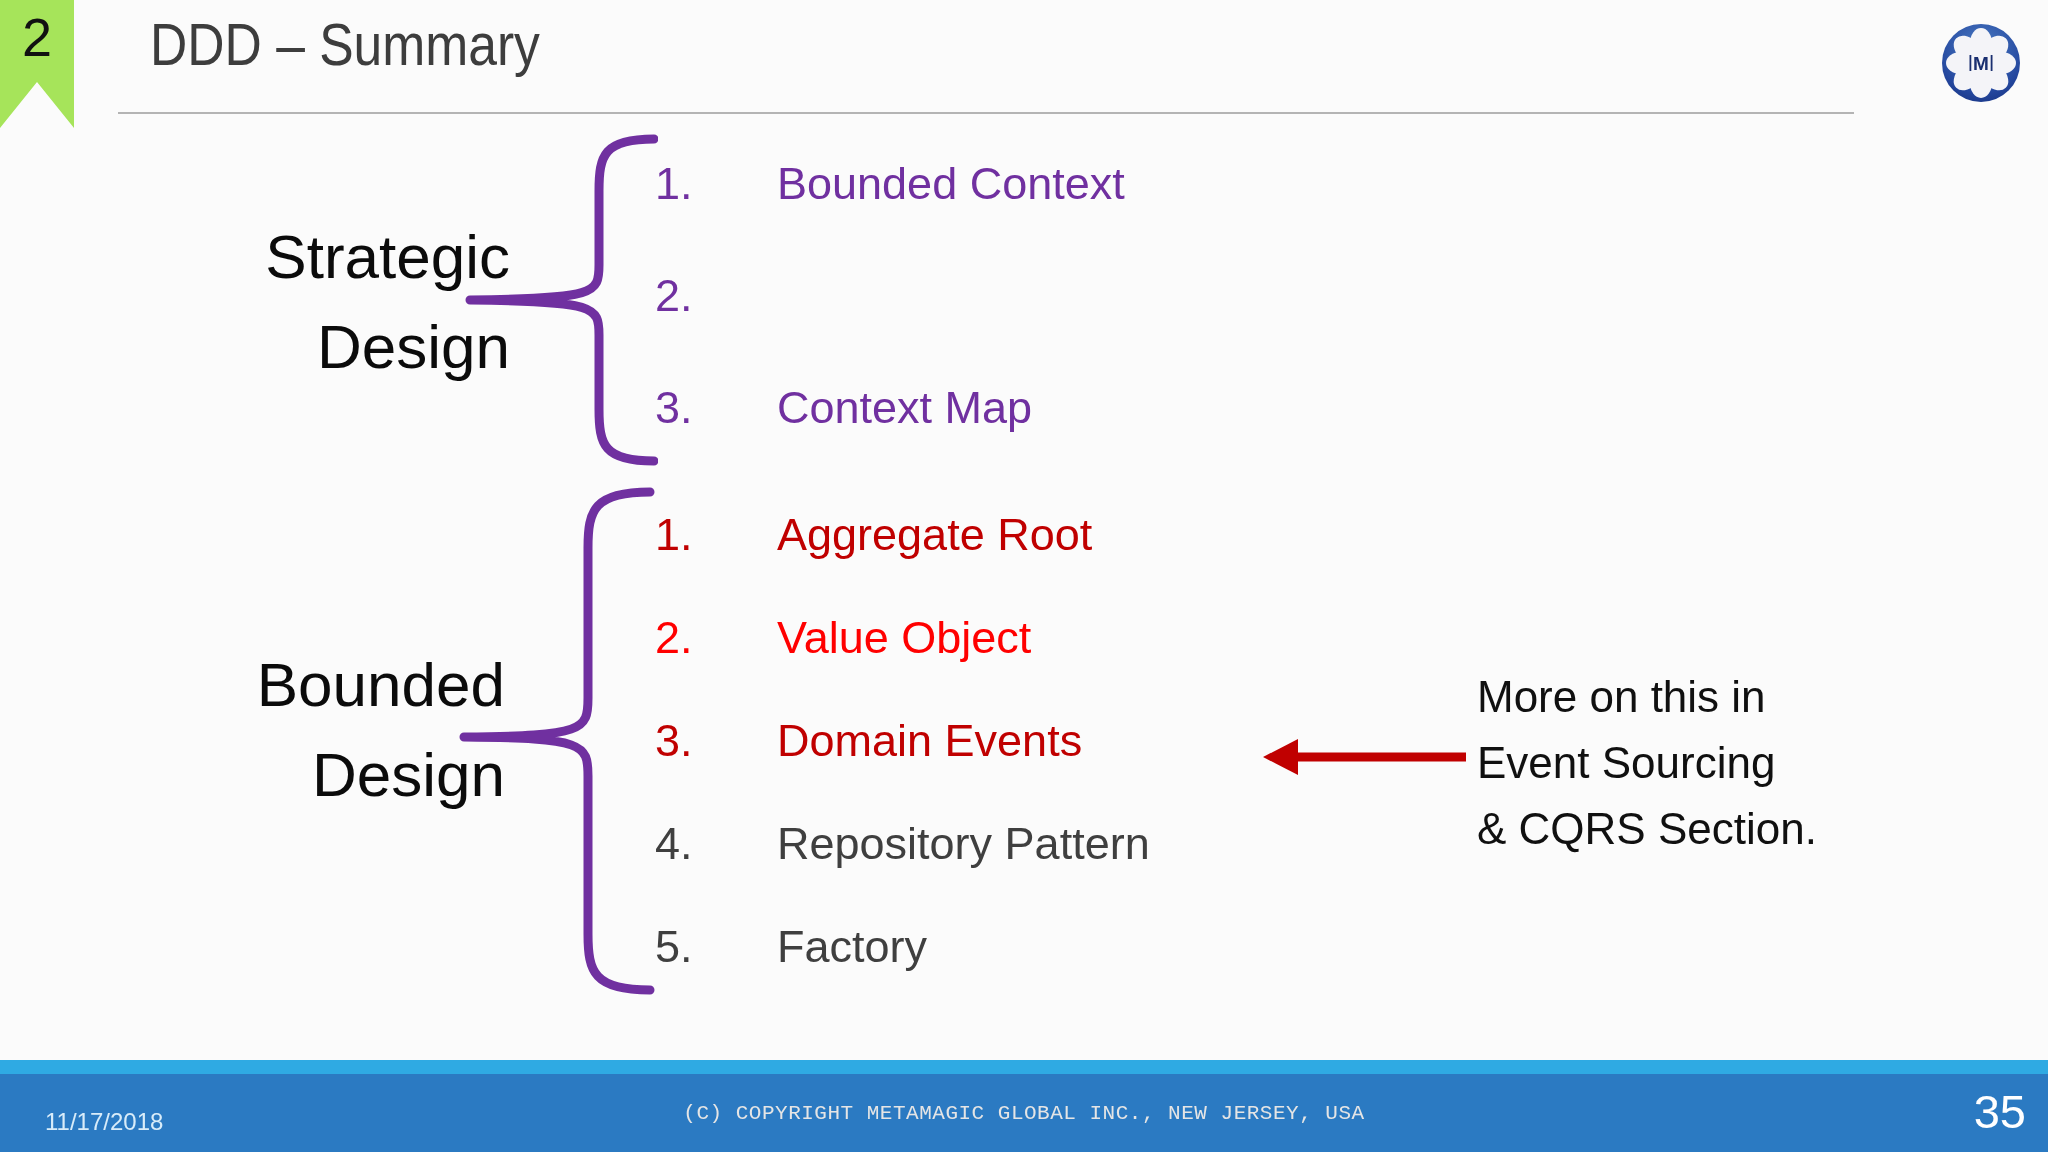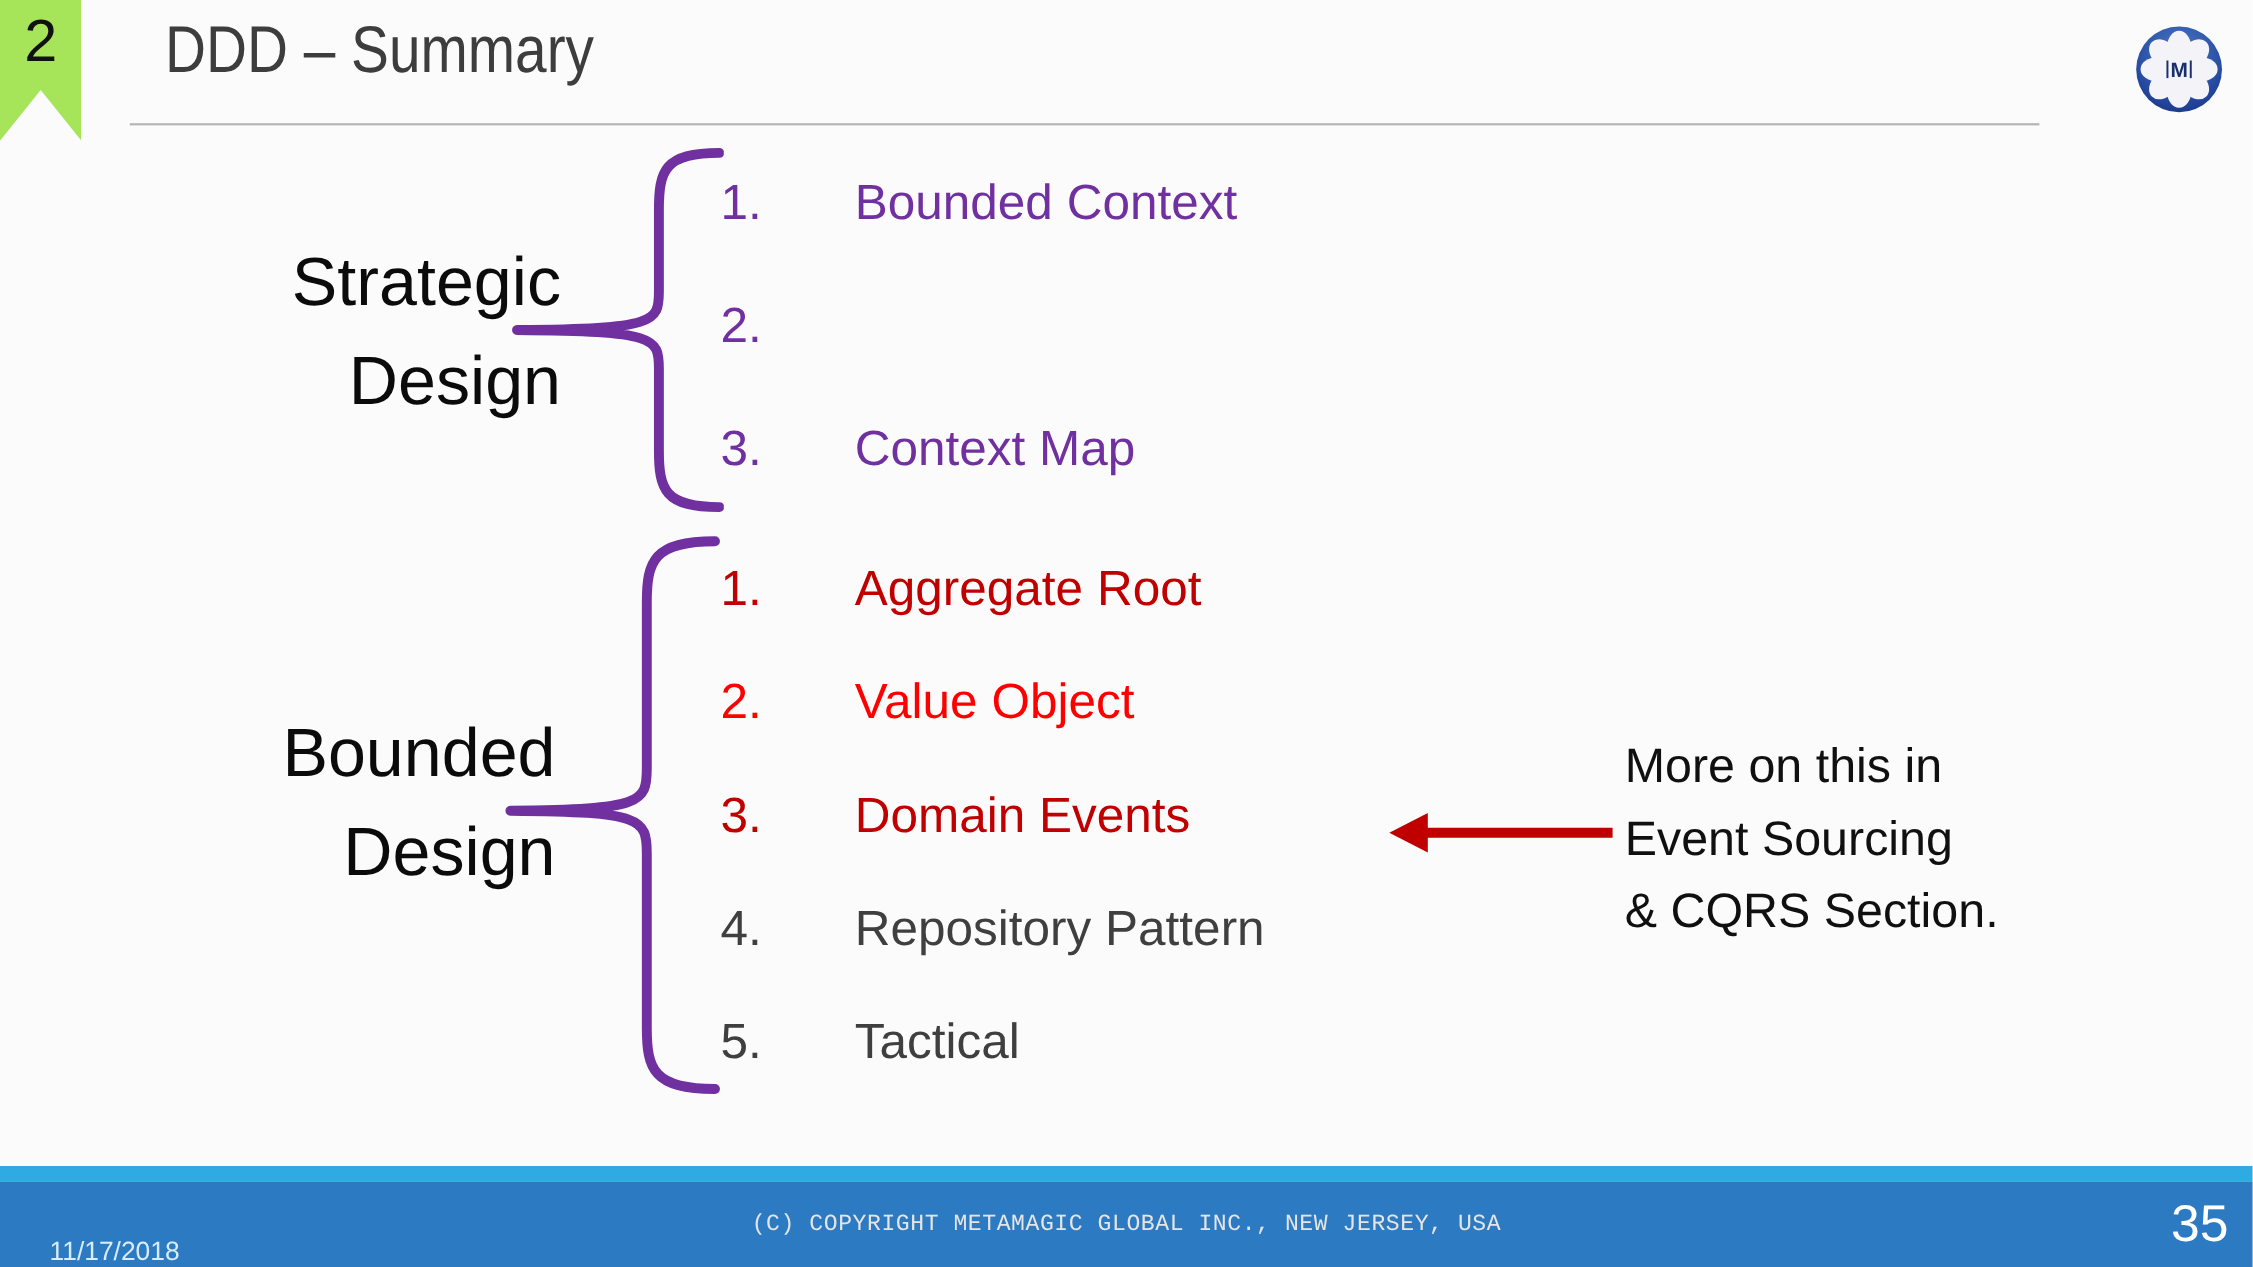--- a/index.html
+++ b/index.html
@@ -131,21 +131,20 @@
     background: #2b7ac2;
     display: flex;
     align-items: center;
   }
   .footer-date {
     position: absolute;
     left: 45px;
     top: 34px;
     font-size: 24px;
     color: #d8ecf9;
-    margin-top: 16px;
   }
   .footer-copyright {
     width: 100%;
     text-align: center;
     font-size: 21px;
     letter-spacing: 0.5px;
     color: #e5e5e5;
     font-family: Liberation Mono, monospace;
   }
   .footer-page {
@@ -234,21 +233,21 @@
     <div class="item" style="color: rgb(192, 0, 0);">
       <span class="num">3.</span>
       <span class="txt">Domain Events</span>
     </div>
     <div class="item" style="color: rgb(63, 63, 63);">
       <span class="num">4.</span>
       <span class="txt">Repository Pattern</span>
     </div>
     <div class="item" style="color: rgb(63, 63, 63);">
       <span class="num">5.</span>
-      <span class="txt">Tactical</span>
+      <span class="txt">Factory</span>
     </div>
   </div>
 
   <svg class="arrow-svg" viewBox="0 0 212 46">
     <line x1="206" y1="23" x2="34" y2="23" stroke-width="9" style="stroke: rgb(192, 0, 0);"></line>
     <polygon points="3,23 38,5 38,41" style="fill: rgb(192, 0, 0);"></polygon>
   </svg>
   <div class="annotation">More on this in
 Event Sourcing
 &amp; CQRS Section.</div>

